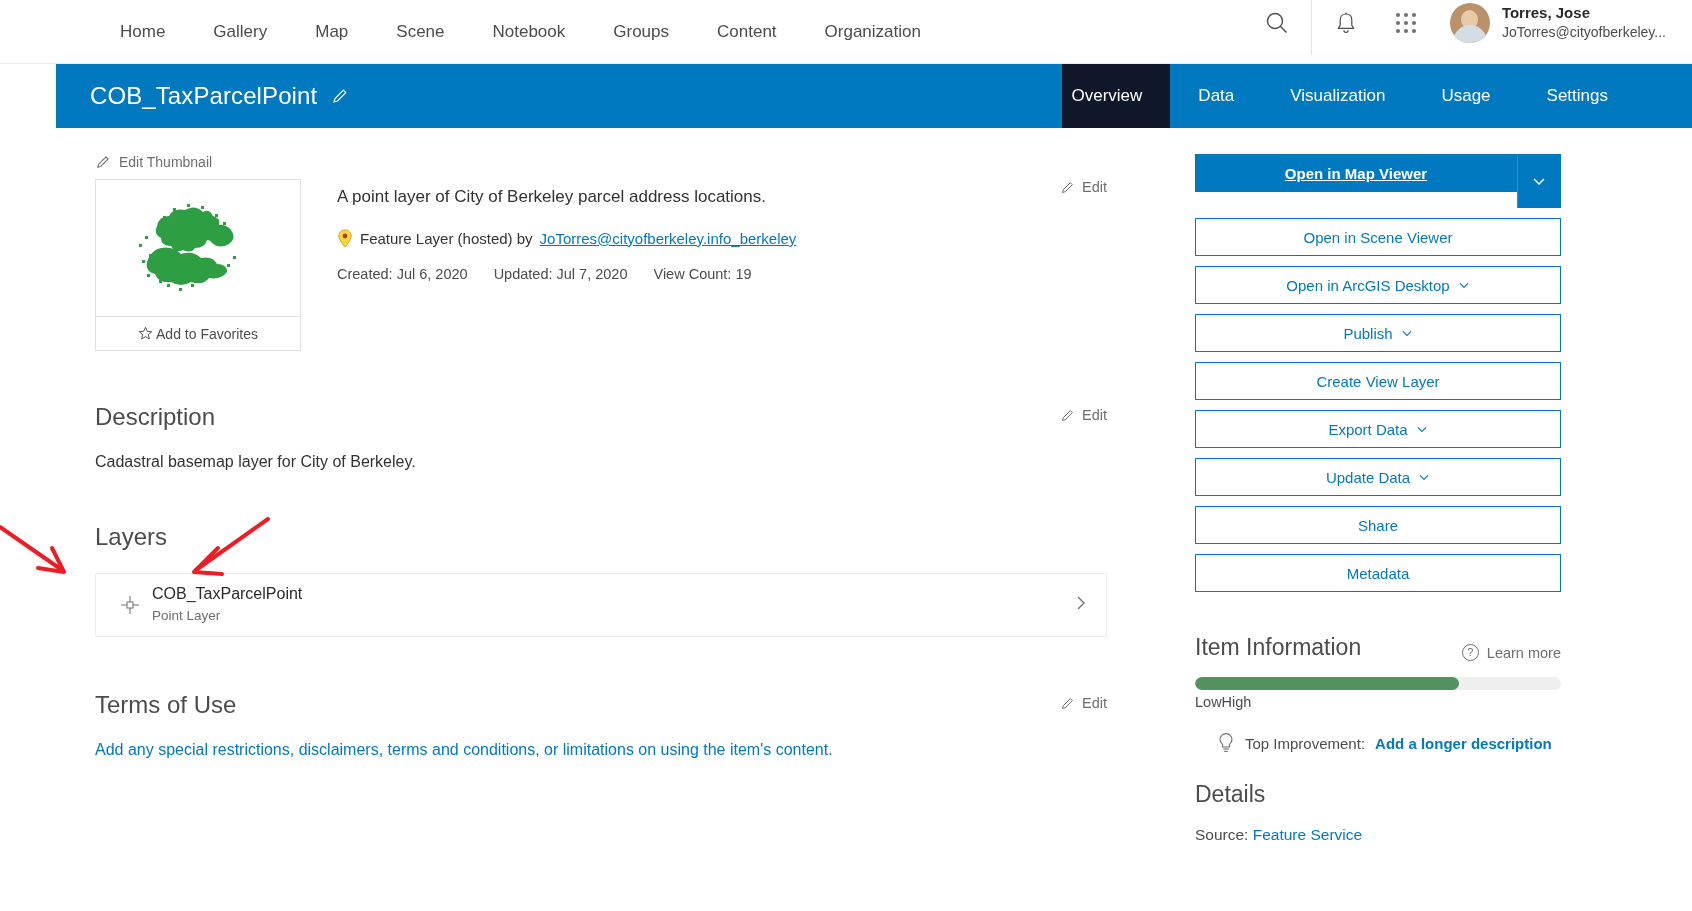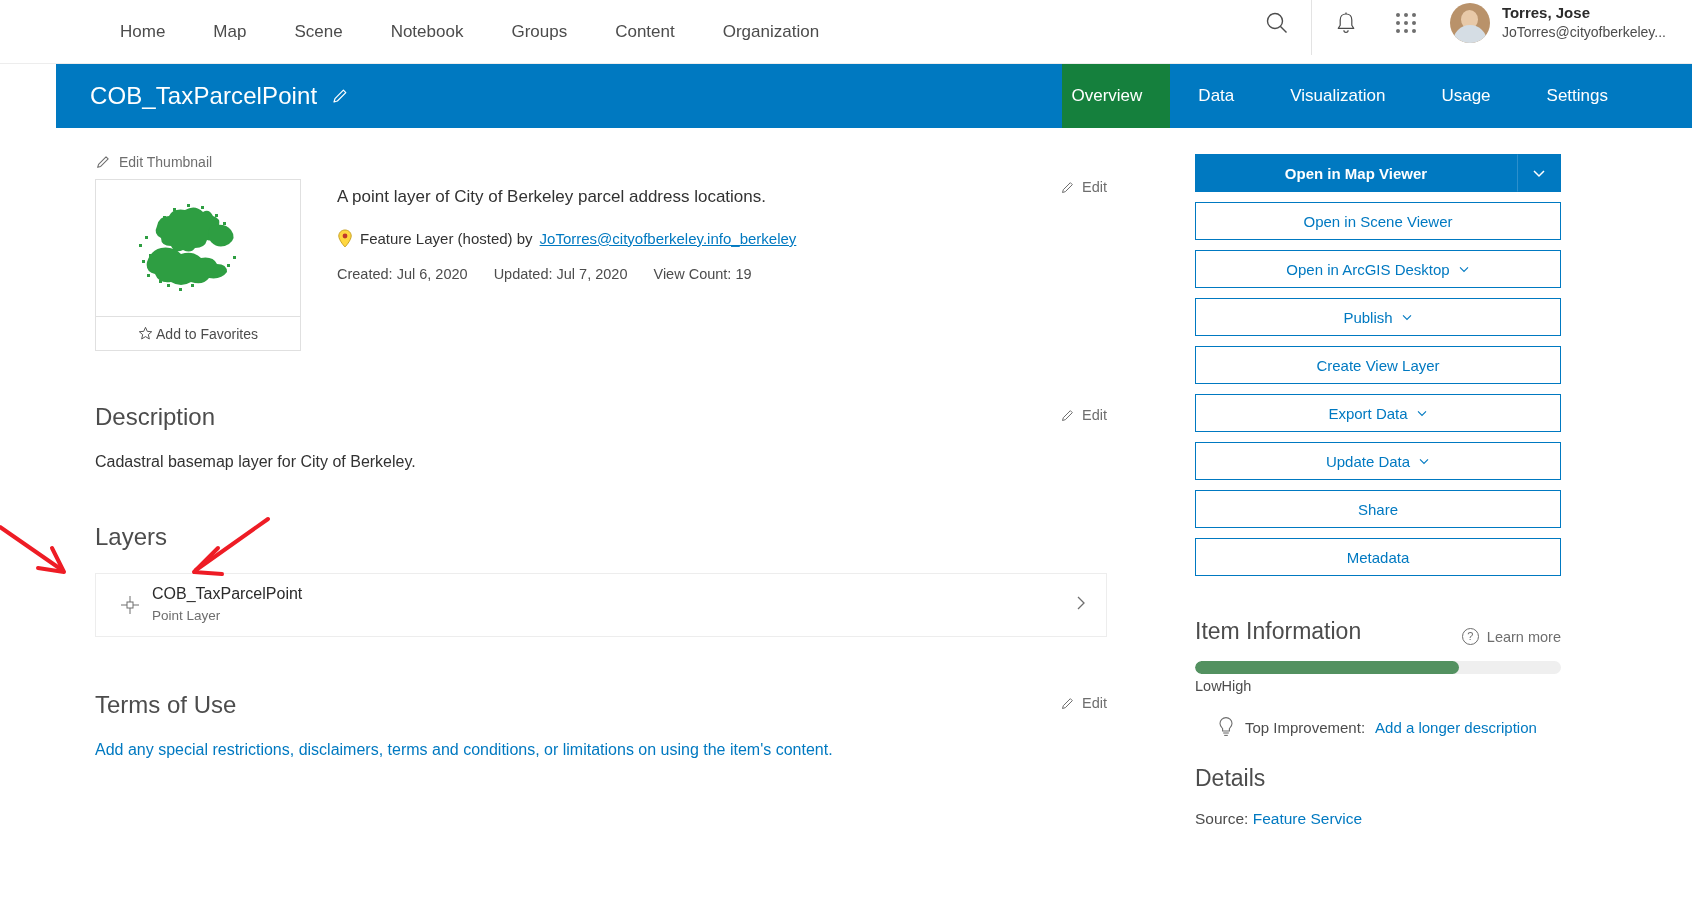--- a/index.html
+++ b/index.html
@@ -100,21 +100,21 @@
   }
   .pencil-white { cursor: pointer; display: flex; }
   .itembar-tabs { display: flex; align-items: stretch; margin-right: 56px; }
   .itembar-tabs .tab {
     color: #ffffff; font-size: 17px;
     display: flex; align-items: center;
     padding: 0 28px;
     cursor: pointer;
     white-space: nowrap;
   }
-  .itembar-tabs .tab.active { background: #15803d; padding-left: 10px; }
+  .itembar-tabs .tab.active { background: #0f172a; padding-left: 10px; }
 
   
   .content {
     display: flex;
     padding: 0 61px;
   }
   .main-col {
     width: 1080px;
     padding: 26px 34px 0 34px;
   }
@@ -195,21 +195,21 @@
     font-family: "Liberation Sans", sans-serif;
     width: 100%;
   }
   .btn-primary {
     background: #0079c1; color: #fff; border-color: #0079c1;
     font-weight: bold;
     position: relative;
     justify-content: center;
   }
   .split-wrap { display: flex; margin-bottom: 10px; }
-  .split-wrap .btn { margin-bottom: 0; }
+  .split-wrap .btn { margin-bottom: 16px; text-decoration: underline; }
   .split-main { flex: 1 1 auto; }
   .split-caret {
     width: 44px; flex: 0 0 44px;
     background: #0079c1; color: #fff;
     border: 1px solid #0079c1;
     border-left: 1px solid #2c8fcc;
     display: flex; align-items: center; justify-content: center;
     cursor: pointer;
   }
 
@@ -237,37 +237,38 @@
   .meter-fill { height: 100%; background: #539160; border-radius: 7px; }
   .meter-labels {
     display: flex; justify-content: flex-start;
     font-size: 14.5px; color: #4c4c4c; margin-top: 4px;
   }
   .improve-row {
     display: flex; align-items: center; gap: 10px;
     margin-top: 22px; padding-left: 22px;
     font-size: 15px; color: #4c4c4c;
   }
-  .improve-row a { color: #0079c1; text-decoration: none; }
+  .improve-row a { color: #0079c1; text-decoration: none; font-weight: bold; }
 
   .details-head {
     font-size: 23px; font-weight: normal; color: #4c4c4c; margin: 27px 0 18px 0;
   }
   .details-row { font-size: 15.5px; color: #4c4c4c; }
   .details-row a { color: #0079c1; text-decoration: none; }
 
   
   .annot { position: absolute; left: 0; top: 0; pointer-events: none; }
 </style>
 </head>
 <body>
 
 <div class="topnav">
   <nav class="topnav-links">
     <a href="#">Home</a>
+    <a href="#">Gallery</a>
     <a href="#">Map</a>
     <a href="#">Scene</a>
     <a href="#">Notebook</a>
     <a href="#">Groups</a>
     <a href="#">Content</a>
     <a href="#">Organization</a>
   </nav>
 
   <div class="topnav-right">
     <div class="icon-btn">

